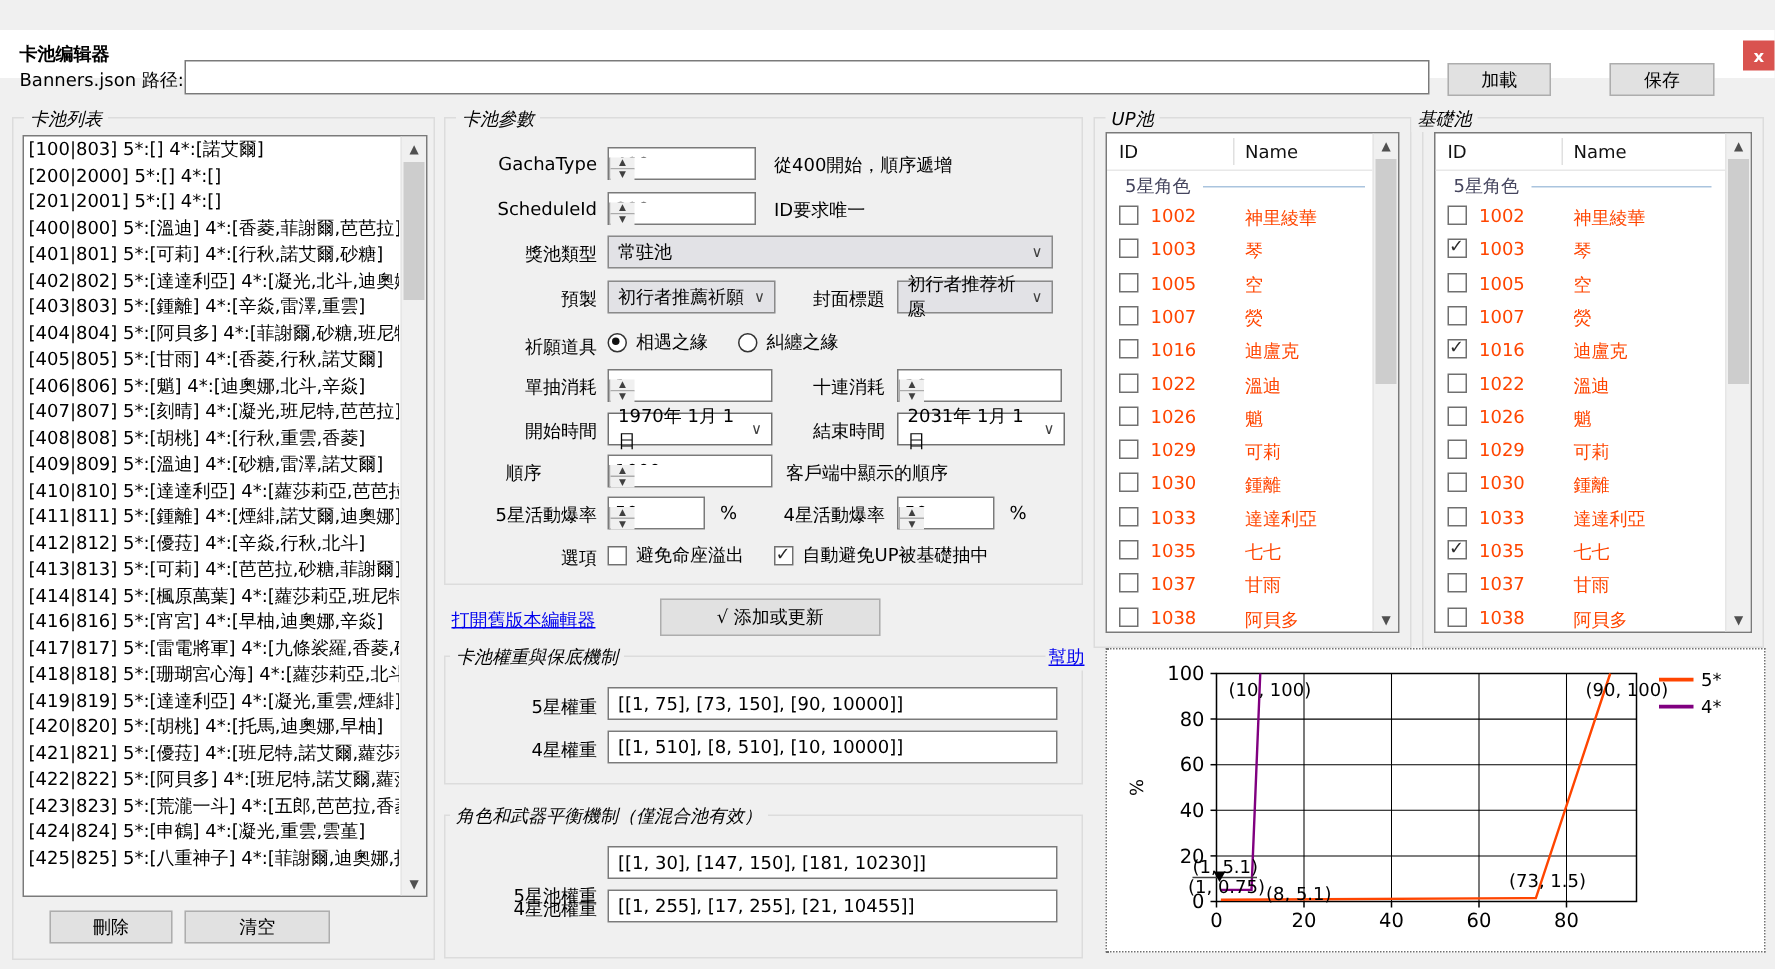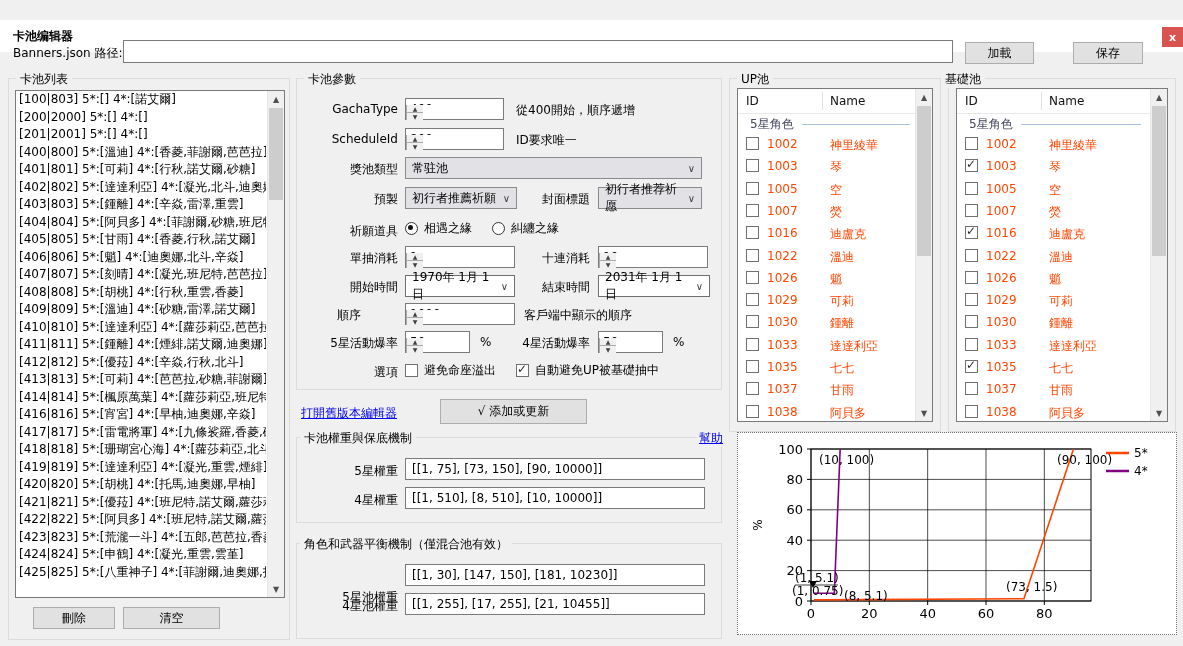--- a/index.html
+++ b/index.html
@@ -12,21 +12,21 @@
              display:flex;align-items:center;justify-content:center;font-size:11px;font-weight:bold;cursor:pointer;}
   
   .txt{position:absolute;background:#fff;border:1px solid #7A7A7A;box-sizing:border-box;
        font-size:12px;line-height:17px;padding:2px 6px;white-space:nowrap;overflow:hidden;}
   .btn{position:absolute;background:#E1E1E1;border:1px solid #ADADAD;box-sizing:border-box;
        display:flex;align-items:center;justify-content:center;font-size:12px;cursor:pointer;}
   .link{position:absolute;color:#0000EE;text-decoration:underline;font-size:12px;cursor:pointer;white-space:nowrap;}
   .row-label{position:absolute;text-align:right;font-size:12px;white-space:nowrap;}
   .note{position:absolute;font-size:12px;white-space:nowrap;}
   .groupbox{position:absolute;border:1px solid #DCDCDC;box-sizing:border-box;}
-  .gtitle{position:absolute;font-size:12px;background:#F0F0F0;padding:0 4px;white-space:nowrap;}
+  .gtitle{position:absolute;font-size:12px;background:#F0F0F0;padding:0 4px;white-space:nowrap;font-style:italic;}
   
   .spin{position:absolute;display:flex;background:#fff;border:1px solid #7A7A7A;box-sizing:border-box;height:22px;flex-direction:column;}
   .spin-val{flex:1;padding:3px 4px;font-size:12px;overflow:hidden;white-space:nowrap;}
   .spin-btns{width:16px;display:flex;flex-direction:column;border-left:1px solid #ABABAB;}
   .spin-btns i{flex:1;display:flex;align-items:center;justify-content:center;font-style:normal;
                font-size:6px;color:#404040;background:#F0F0F0;cursor:pointer;}
   .spin-btns i:first-child{border-bottom:1px solid #ABABAB;}
   
   .combo{position:absolute;display:flex;justify-content:space-between;align-items:center;height:22px;
          border:1px solid #707070;background:#fff;box-sizing:border-box;font-size:12px;padding:0 6px;cursor:pointer;}

